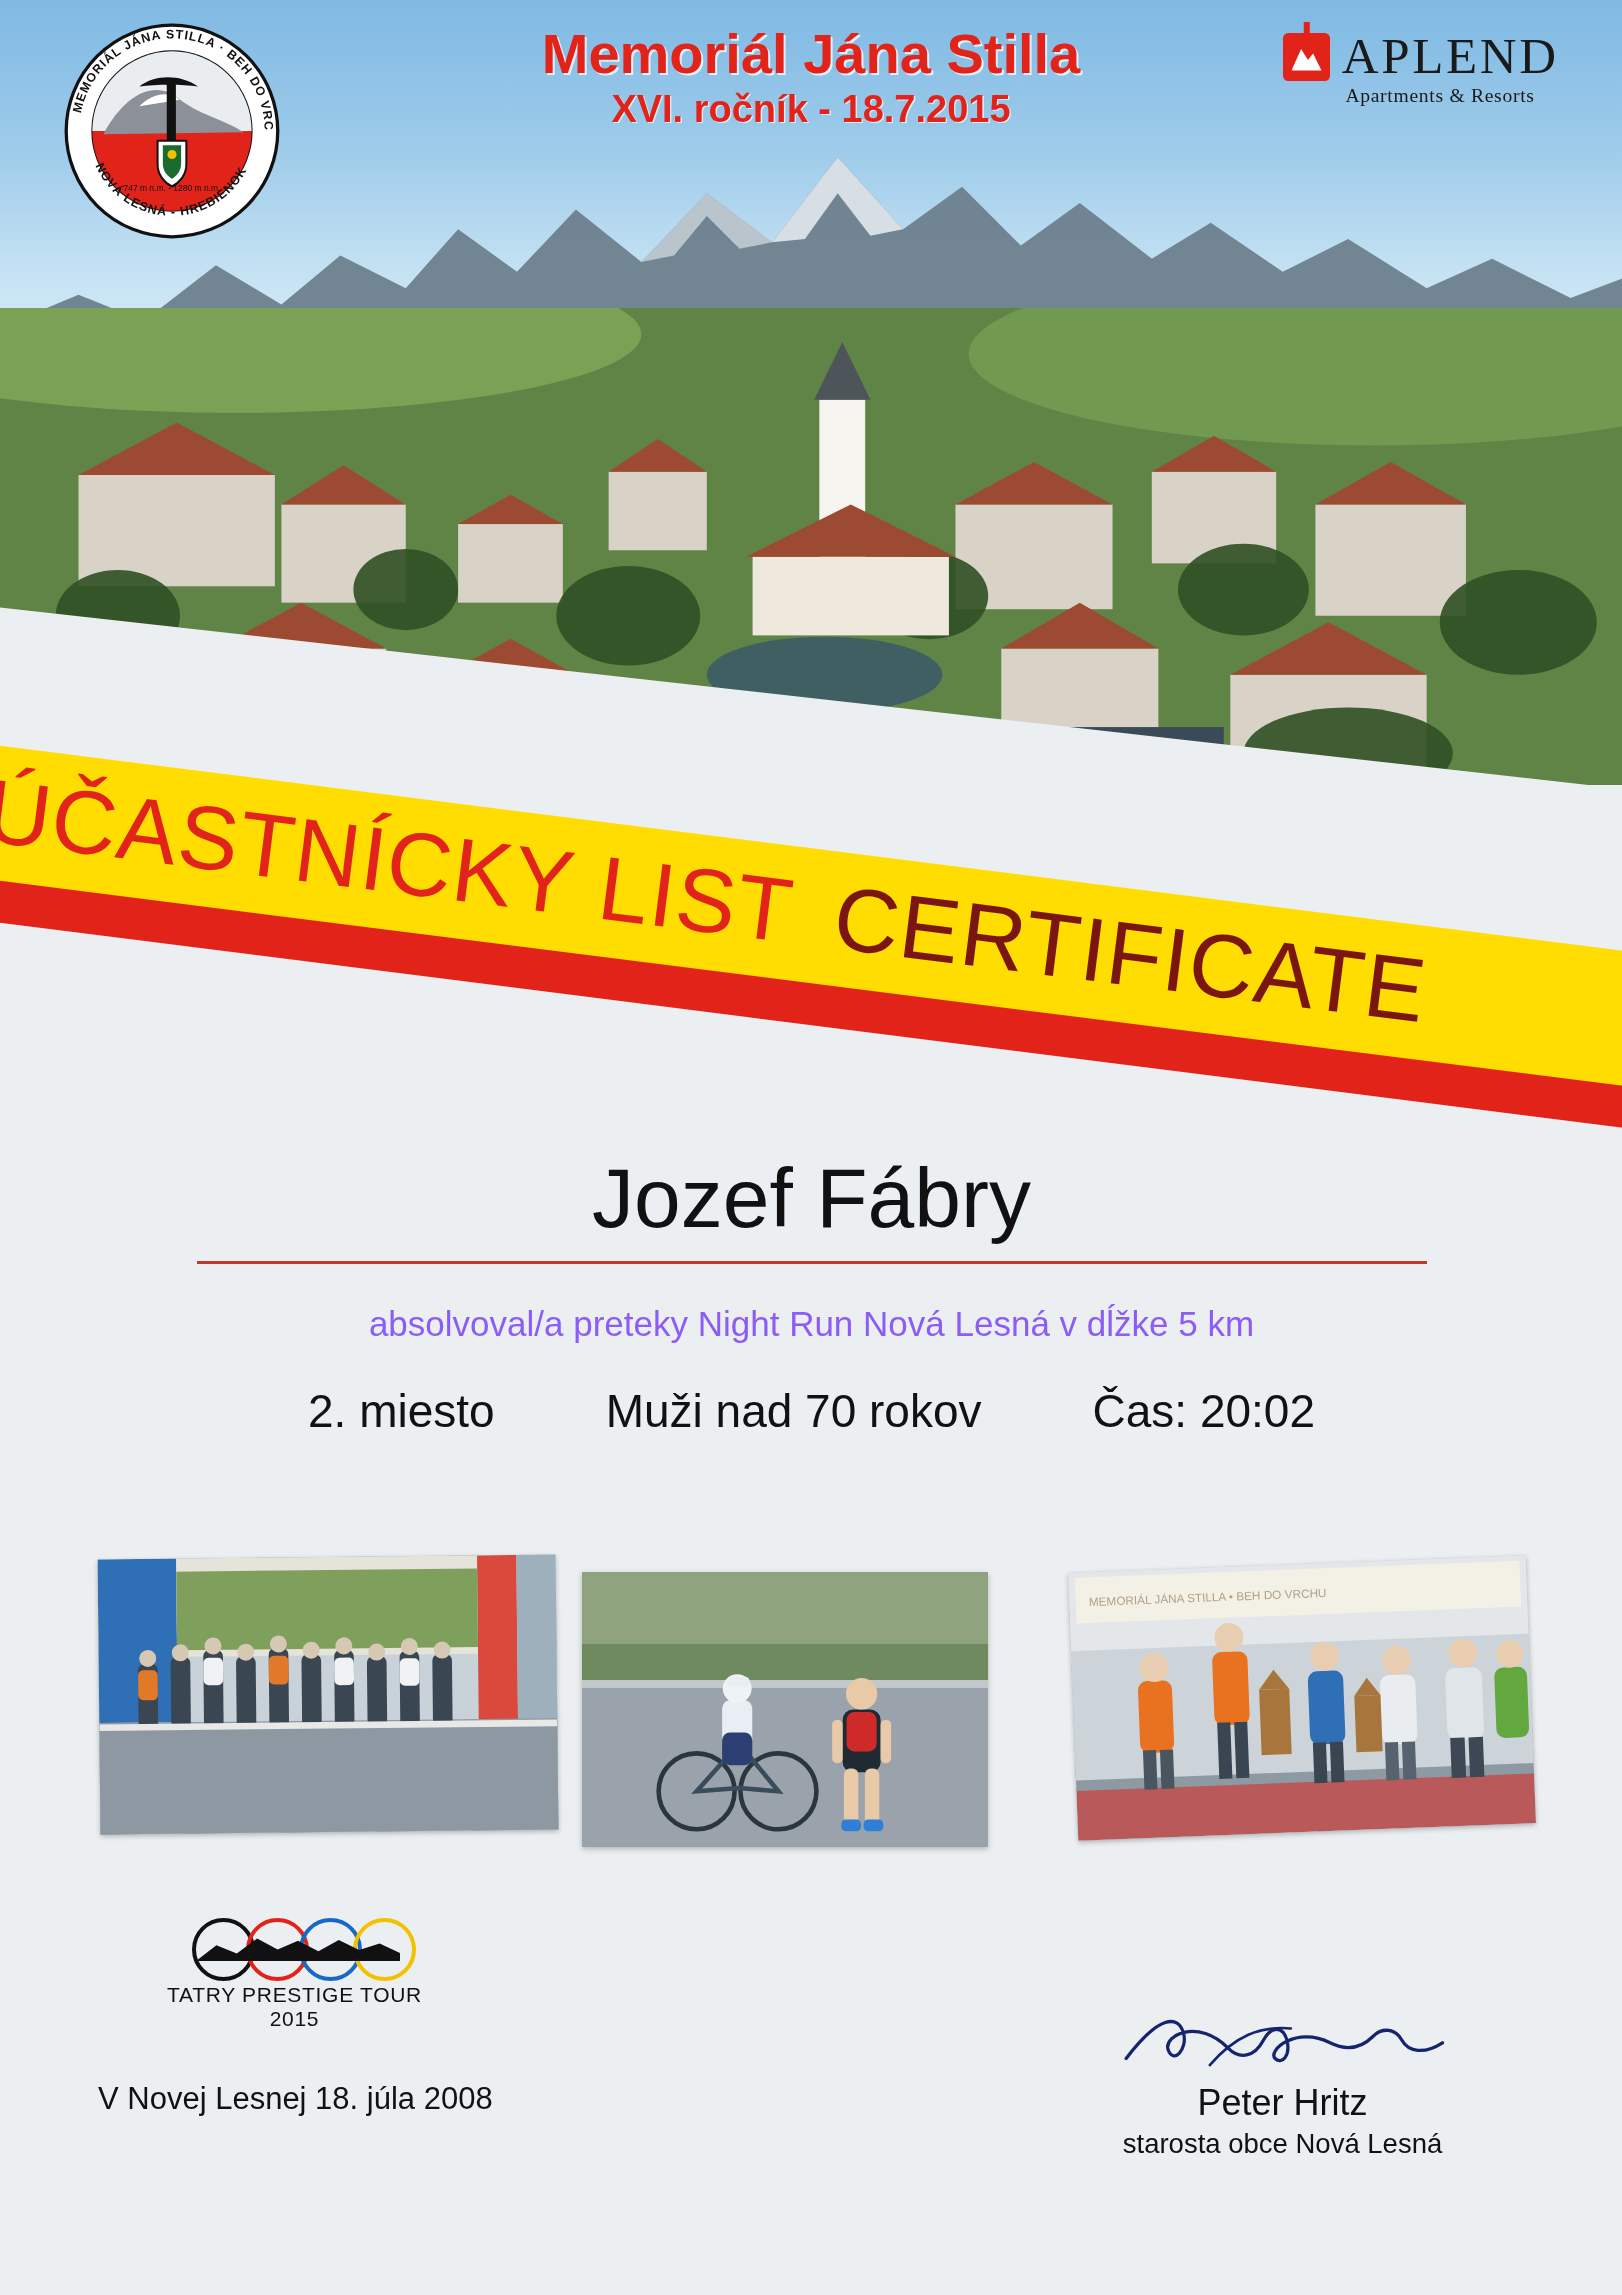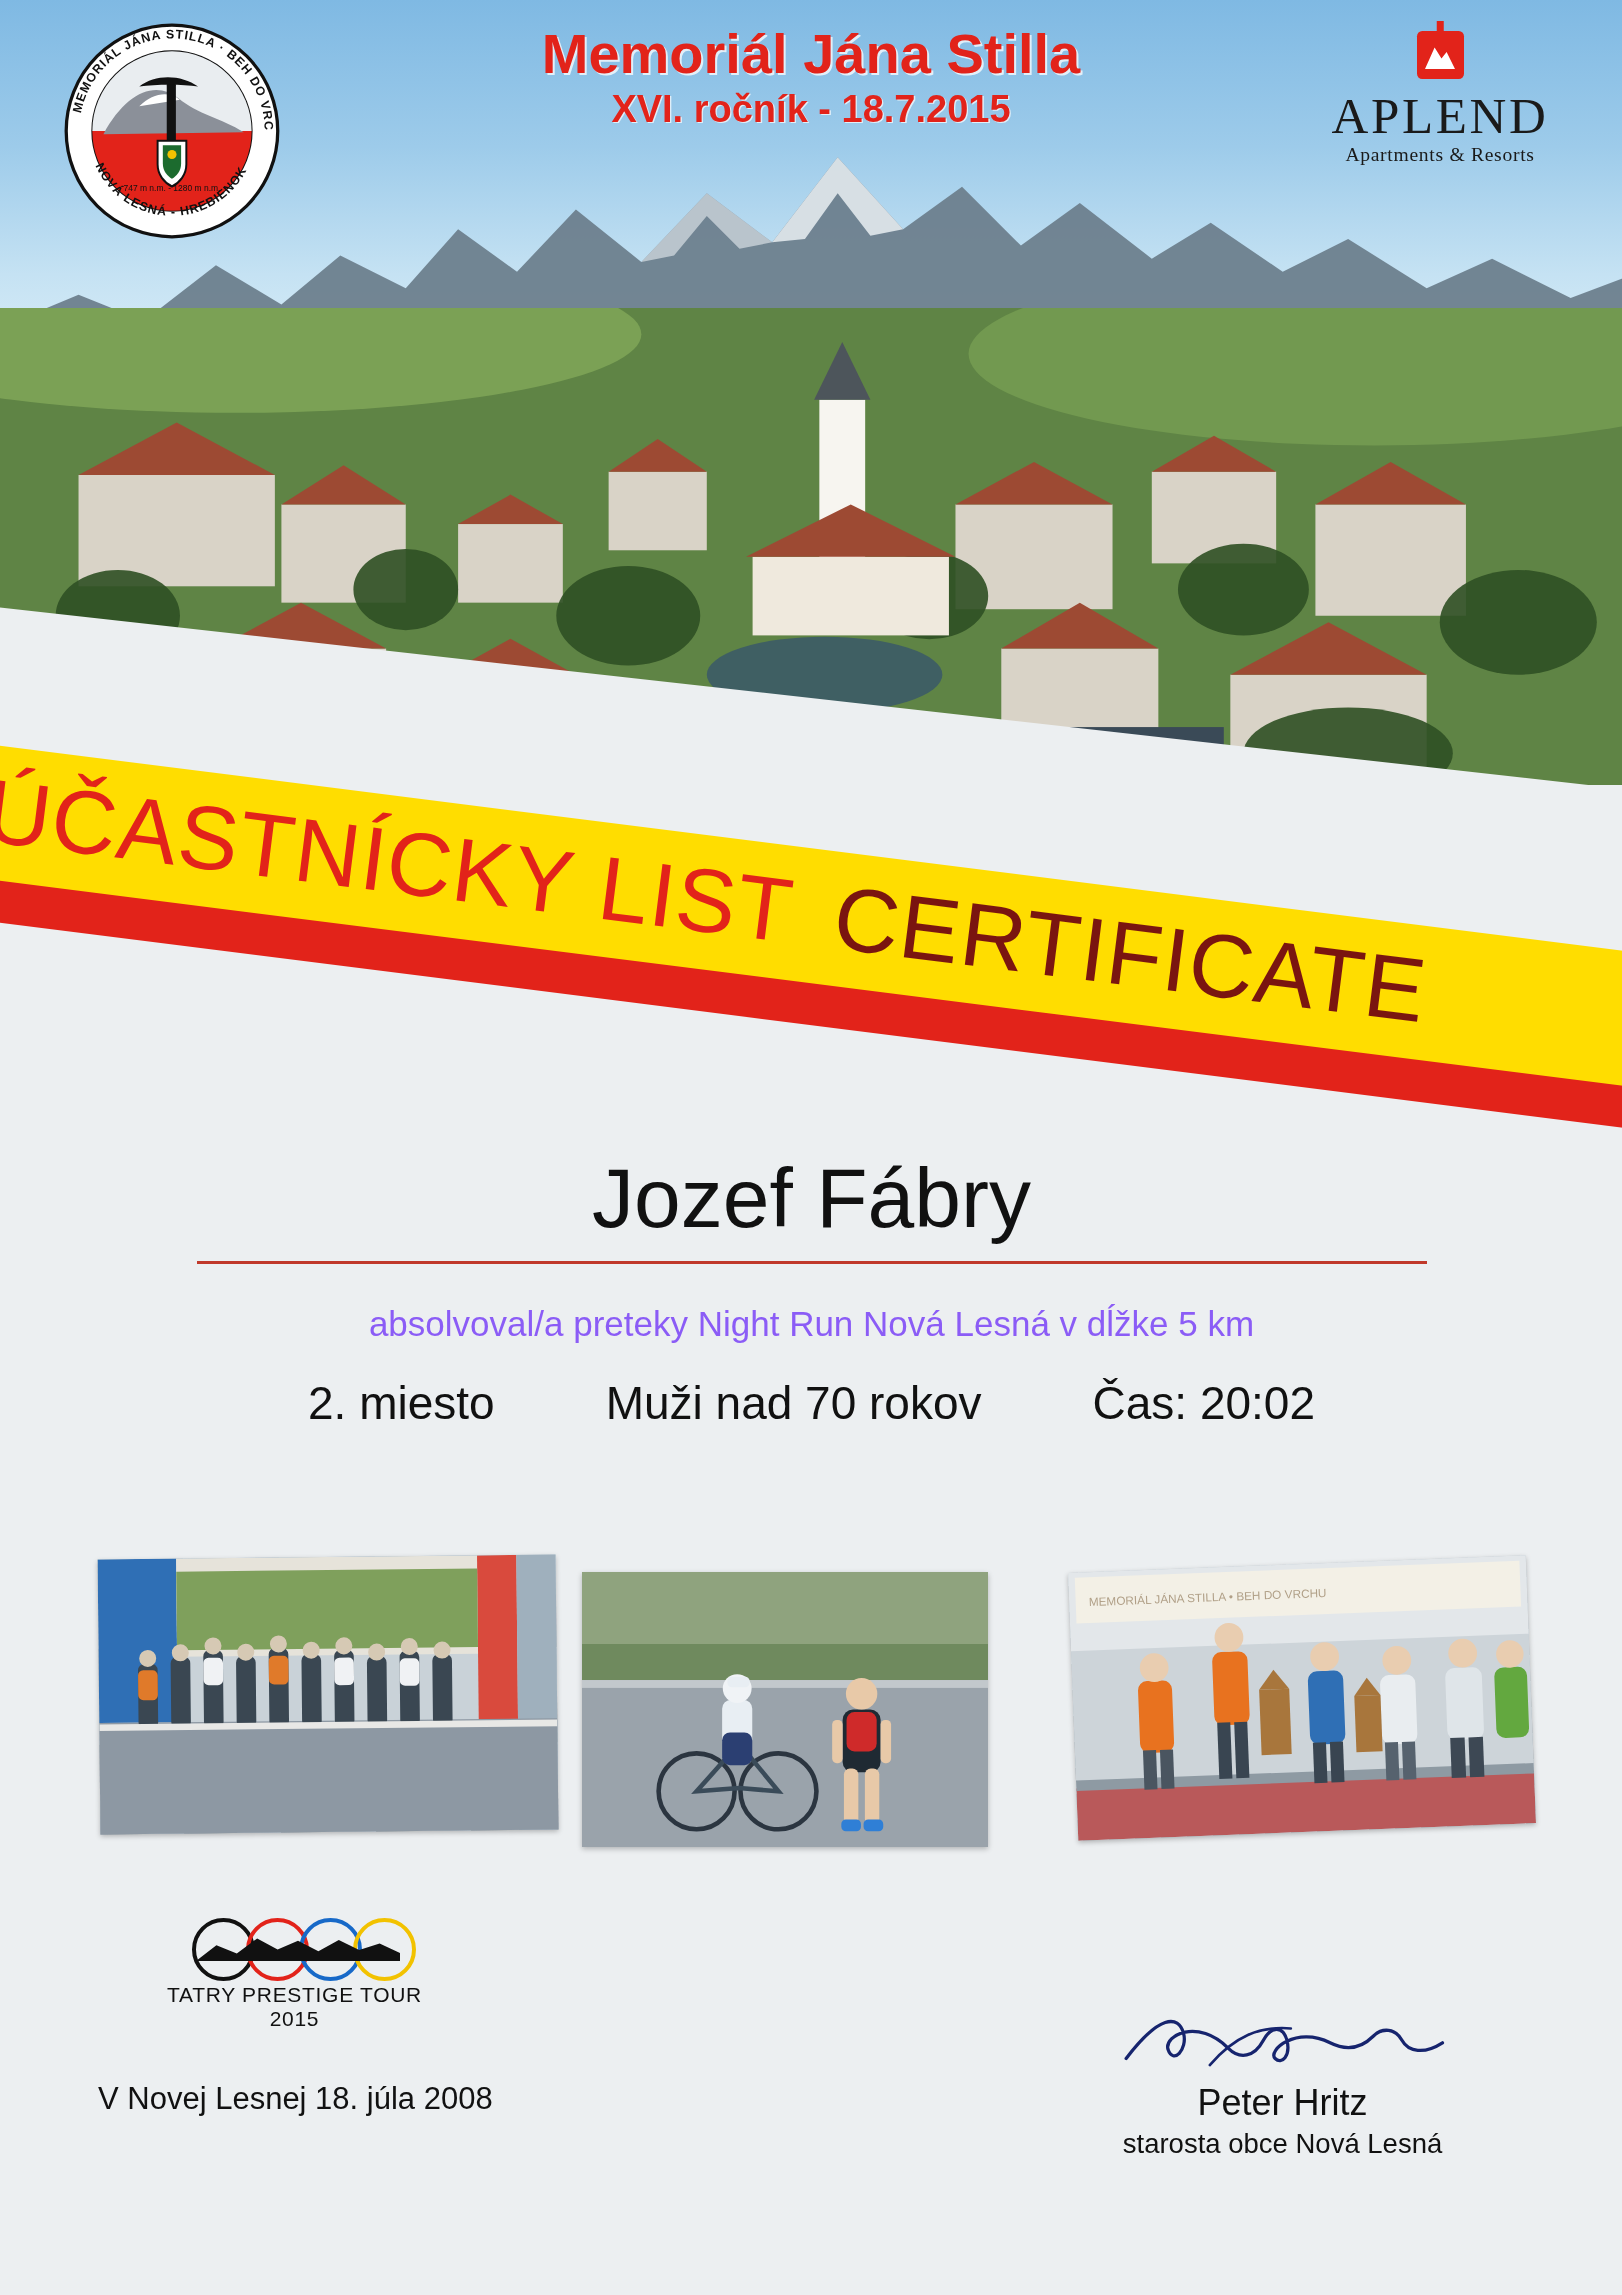--- a/index.html
+++ b/index.html
@@ -96,21 +96,20 @@
     position: absolute;
     right: 26px; top: 31px;
     width: 314px;
     z-index: 7;
     text-align: center;
   }
   .aplend-row {
     display: flex;
     align-items: center;
     gap: 11.8px;
-    flex-direction: column;
   }
   .aplend-mark {
     width: 47px; height: 48px;
     background: #e2231a;
     border-radius: 5.2px;
     position: relative;
   }
   .aplend-mark:before {
     content:"";
     position:absolute; left:50%; top:-10.5px; transform:translateX(-50%);
@@ -232,21 +231,21 @@
     height: 2.6px;
     background: #c0392b;
   }
   .desc {
     margin-top: 40px;
     text-align: center;
     font-size: 35px;
     color: #8b5cf6;
   }
   .results {
-    margin-top: 32px;
+    margin-top: 40px;
     display: flex;
     justify-content: center;
     align-items: baseline;
     gap: 111px;
     font-size: 46px;
     color: #111;
   }
 
   
   .photos {

